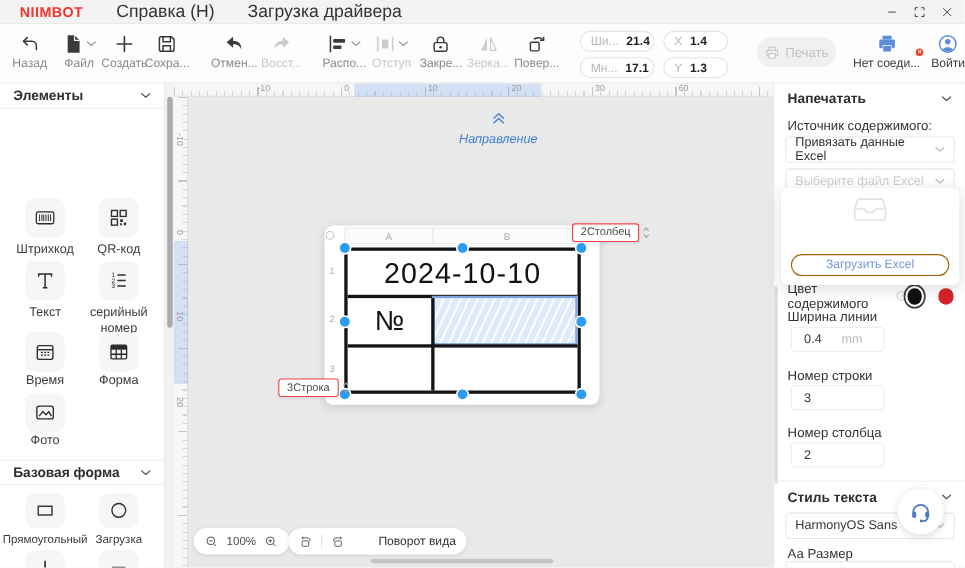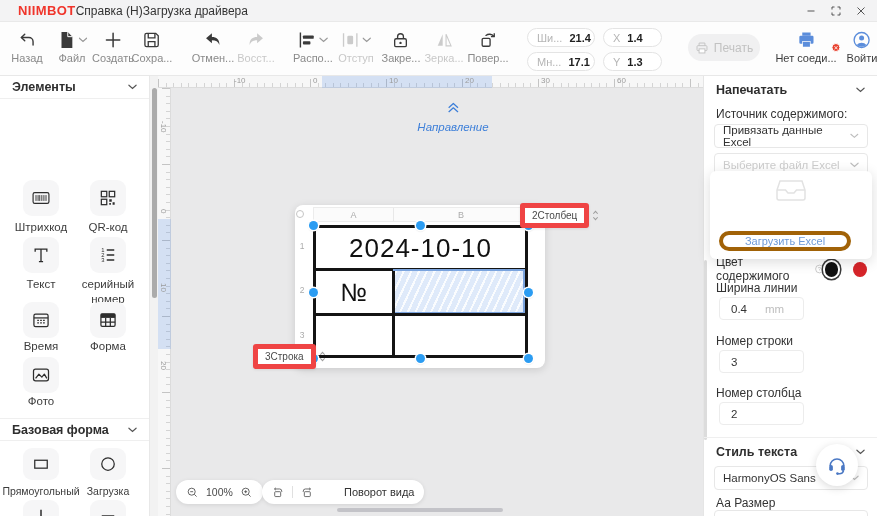--- a/index.html
+++ b/index.html
@@ -3,21 +3,21 @@
 <meta charset="utf-8">
 <style>
   *{margin:0;padding:0;box-sizing:border-box;}
   html,body{width:877px;height:516px;overflow:hidden;}
   body{font-family:"Liberation Sans","DejaVu Sans",sans-serif;background:#fff;position:relative;color:#333;}
   svg{display:block;}
 
   
   #titlebar{position:absolute;left:0;top:0;width:877px;height:22px;background:#f3f3f4;border-bottom:1px solid #e9e9e9;display:flex;align-items:center;}
   #logo{margin-left:18px;color:#f0352b;font-weight:800;font-size:13px;letter-spacing:.4px;}
-  .menu-item{font-size:12px;color:#333;cursor:pointer;}
+  .menu-item{font-size:16px;color:#333;margin-left:30px;cursor:pointer;}
   #win-controls{margin-left:auto;margin-right:10px;display:flex;gap:13px;align-items:center;color:#3a3a3a;}
   #win-controls svg{width:12px;height:12px;cursor:pointer;}
 
   
   #toolbar{position:absolute;left:0;top:22px;width:877px;height:54px;background:#fdfdfd;border-bottom:1px solid #e8e8e8;}
   .tool{position:absolute;top:7px;transform:translateX(-50%);text-align:center;color:#3a3a3a;cursor:pointer;}
   .tool .irow{height:22px;display:flex;align-items:center;justify-content:center;gap:2px;}
   .tool svg.ic{width:20px;height:20px;}
   .tool svg.chvt{width:9px;height:6px;color:#9a9a9a;}
   .tool .tl{font-size:11px;color:#8a8a8a;margin-top:1px;white-space:nowrap;}
@@ -69,42 +69,42 @@
   #ltable{position:absolute;left:163px;top:149px;width:215px;height:133px;border:3px solid #141414;}
   #ltable .hline1{position:absolute;left:0;right:0;top:40px;height:3px;background:#141414;}
   #ltable .hline2{position:absolute;left:0;right:0;top:85px;height:3px;background:#141414;}
   #ltable .vline{position:absolute;left:76px;top:43px;bottom:0;width:3px;background:#141414;}
   #cell-date{position:absolute;left:0;top:0;width:209px;height:40px;line-height:40px;text-align:center;font-size:26px;font-weight:500;letter-spacing:1px;color:#111;}
   #cell-no{position:absolute;left:0;top:43px;width:76px;height:42px;line-height:42px;text-align:center;font-size:25px;font-weight:500;color:#111;}
   #cell-sel{position:absolute;left:77px;top:41px;width:132px;height:45px;border:2px solid #7ba4de;background:
      repeating-linear-gradient(115deg,rgba(255,255,255,.85) 0 2px,transparent 2px 7px),#dfeafa;}
   .hdl{position:absolute;width:9px;height:9px;margin:-4.5px 0 0 -4.5px;border-radius:50%;background:#2b9cf2;box-shadow:0 0 0 1.5px #fff,0 1px 2px rgba(0,0,0,.25);}
   .spin-badge{position:absolute;display:flex;align-items:center;gap:3px;}
-  .spin-badge .bx{background:#fff;border:5px solid #ef4444;border-radius:3px;box-shadow:0 1px 3px rgba(0,0,0,.08);font-size:10px;color:#4a4a4a;padding:2px 7px;white-space:nowrap;}
+  .spin-badge .bx{background:#fff;border:1px solid #ef4444;border-radius:3px;box-shadow:0 1px 3px rgba(0,0,0,.08);font-size:10px;color:#4a4a4a;padding:2px 7px;white-space:nowrap;}
   .spin-badge svg{width:7px;height:13px;color:#9e9e9e;}
   .pill{position:absolute;top:404px;height:24px;border-radius:12px;background:#fff;box-shadow:0 1px 4px rgba(0,0,0,.10);display:flex;align-items:center;padding:0 10px;gap:7px;}
   .pill svg{width:13px;height:13px;color:#4c4c4c;cursor:pointer;}
   .pill .zl{font-size:10.5px;color:#4a4a4a;}
   .pill .vdiv{width:1px;height:12px;background:#e0e0e0;}
   .pill .rl{font-size:11px;color:#333;white-space:nowrap;padding-left:24px;}
   #hthumb{position:absolute;left:187px;top:432px;width:166px;height:4px;background:#c3c3c8;border-radius:2px;}
 
   
   #rpanel{position:absolute;left:703px;top:76px;width:174px;height:440px;background:#fff;border-left:1px solid #e5e5e5;}
   #rthumb{position:absolute;left:0;top:184px;width:3px;height:180px;background:#dcdcdc;border-radius:2px;}
   .plabel{position:absolute;left:12px;font-size:12px;color:#333;}
   .psel{position:absolute;left:10px;width:154px;height:24px;border:1px solid #e7e7e7;border-radius:4px;display:flex;align-items:center;justify-content:space-between;padding:0 8px;font-size:11.5px;color:#333;background:#fff;cursor:pointer;}
   .psel svg{width:9px;height:6px;color:#bdbdbd;}
   .psel.ph{color:#cdcdcd;}
   .pinput{position:absolute;left:15px;width:85px;height:23px;border:1px solid #ececec;border-radius:4px;display:flex;align-items:center;padding:0 11px;font-size:11.5px;color:#333;gap:18px;background:#fff;}
   .pinput .unit{color:#bdbdbd;}
   #dropdown{position:absolute;left:6px;top:95px;width:162px;height:88px;background:#fff;border-radius:6px;box-shadow:0 3px 14px rgba(0,0,0,.14);z-index:5;}
   #dropdown svg.inbox{width:32px;height:24px;color:#e2e2e2;margin:7px auto 0;}
   #dropdown .nd{text-align:center;font-size:11px;color:#ccc;margin-top:3px;}
-  #upload-btn{position:absolute;left:9px;top:60px;width:132px;height:20px;border:4px solid #a16207;border-radius:11px;background:#fff;color:#6f9bd9;font-size:11px;display:flex;align-items:center;justify-content:center;cursor:pointer;font-family:inherit;}
+  #upload-btn{position:absolute;left:9px;top:60px;width:144px;height:20px;border:1px solid #a16207;border-radius:11px;background:#fff;color:#6f9bd9;font-size:11px;display:flex;align-items:center;justify-content:center;cursor:pointer;font-family:inherit;}
   #color-row{position:absolute;left:12px;top:179px;right:10px;display:flex;align-items:center;font-size:12px;color:#333;}
   #color-row svg{width:12px;height:12px;color:#b5b5b5;margin-left:3px;}
   .swatch{width:15px;height:15px;border-radius:50%;cursor:pointer;}
   #sw-black{margin-left:auto;background:#111;box-shadow:0 0 0 2px #fff,0 0 0 3.5px #3a3a3a;}
   #sw-red{margin-left:15px;background:#d6252a;}
   .pdivider{position:absolute;left:0;right:0;top:361px;height:1px;background:#efefef;}
   #fab{position:absolute;left:112px;top:368px;width:42px;height:42px;border-radius:50%;background:#fff;box-shadow:0 2px 8px rgba(0,0,0,.15);display:flex;align-items:center;justify-content:center;color:#4a78c4;cursor:pointer;z-index:6;}
   #fab svg{width:22px;height:22px;}
 </style>
 </head>

